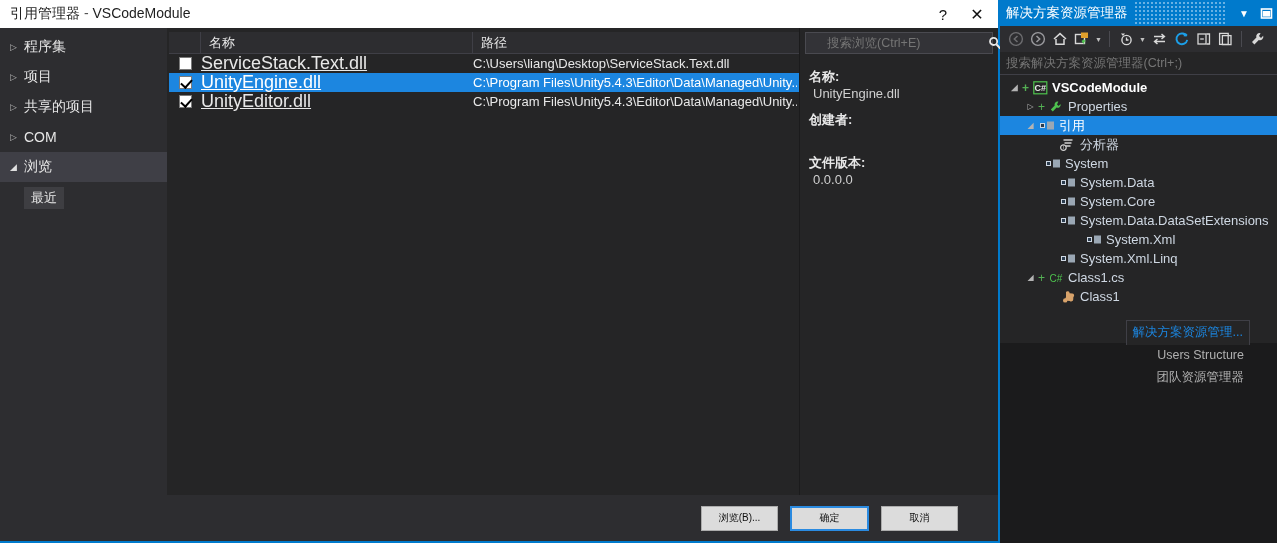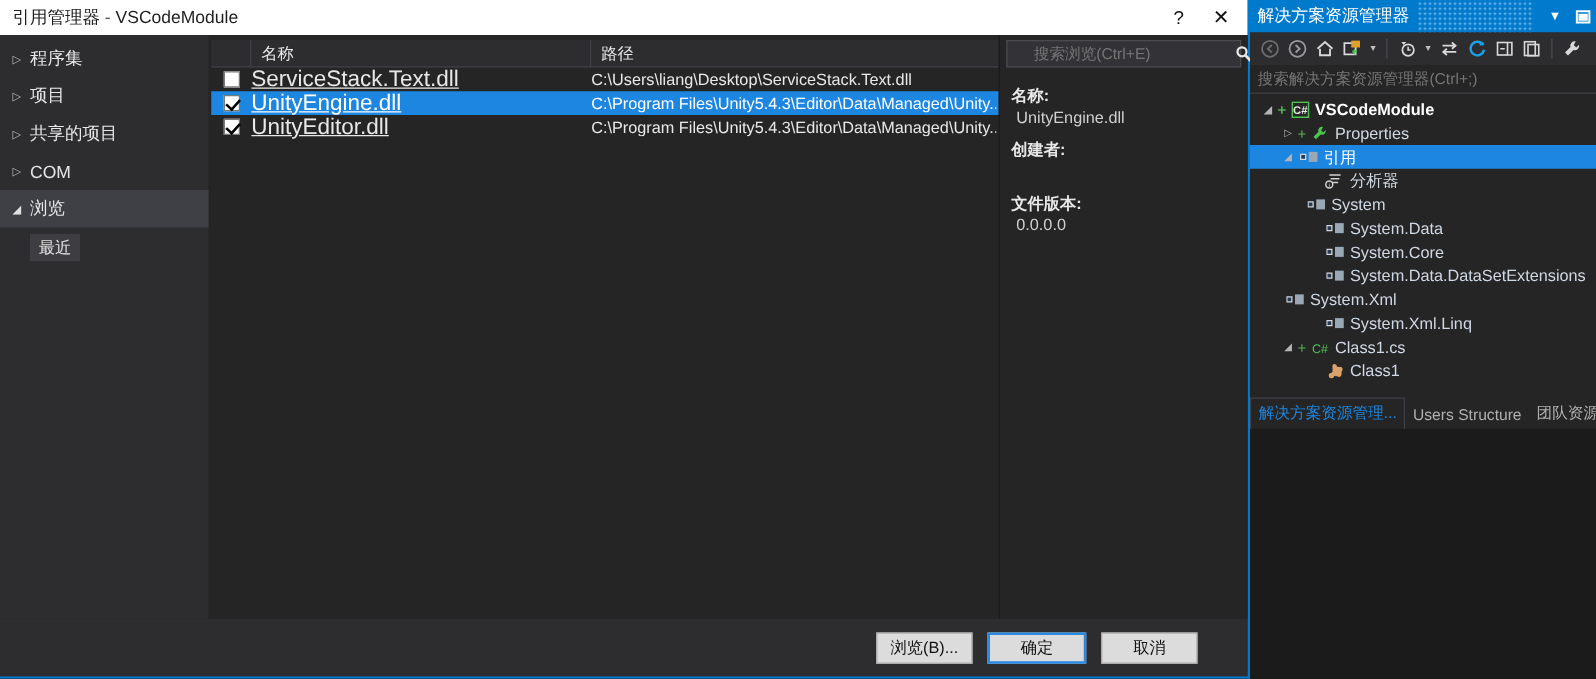--- a/index.html
+++ b/index.html
@@ -155,21 +155,21 @@
   .dlg-footer {
     position: absolute; left: 0; top: 495px;
     width: 998px; height: 46px;
     background: #2d2d30;
     display: flex; align-items: center; justify-content: flex-end;
     padding-right: 40px; gap: 12px;
   }
   .btn {
     min-width: 77px; height: 25px;
     background: #dcdcdc; border: 1px solid #acacac;
-    font-size: 13px; color: #111; cursor: default;
+    font-size: 10px; color: #111; cursor: default;
     display: flex; align-items: center; justify-content: center;
     font-family: "Liberation Sans", sans-serif;
   }
   .btn.default { border: 2px solid #2a8ae0; min-width: 79px; }
 
   
   .se {
     position: absolute; left: 1000px; top: 0;
     width: 277px; height: 343px;
     background: #252526;
@@ -212,21 +212,21 @@
   .tnode.selected { background: #1c86e0; color: #fff; }
   .tnode.bold { color: #ffffff; font-weight: bold; }
   .t-arrow { width: 13px; font-size: 8px; color: #b4b4b4; display: flex; align-items: center; justify-content: center; }
   .t-plus { color: #54b054; font-size: 12px; width: 9px; text-align: center; }
   .t-icon { width: 20px; display: flex; align-items: center; justify-content: center; }
   .t-label { padding-left: 2px; }
 
   .se-tabs {
     position: absolute; left: 0; top: 320px;
     width: 250px; height: 23px;
-    background: #252526; display: flex; align-items: flex-end;
+    background: #252526; display: flex; align-items: flex-end; flex-direction: column;
   }
   .se-tab {
     font-size: 12.5px; padding: 3px 6px 4px 6px;
     color: #b0b0b0; cursor: default; white-space: nowrap;
   }
   .se-tab.active { color: #1c86e0; background: #252526; border: 1px solid #3f3f46; border-bottom: none; }
 </style>
 </head>
 <body>
 
@@ -507,21 +507,21 @@
       <div class="tnode" style="padding-left:58px">
         <span class="t-icon">
           <svg width="15" height="13" viewBox="0 0 15 13">
               <rect x="0.5" y="4.5" width="4" height="4" fill="#2a3b4d" stroke="#cfd8e3" stroke-width="1"></rect>
               <rect x="7" y="2.5" width="7" height="8" fill="#9aa7b4"></rect>
             </svg>
         </span>
         <span class="t-label">System.Data.DataSetExtensions</span>
       </div>
 
-      <div class="tnode" style="padding-left:26px">
+      <div class="tnode" style="padding-left:84px">
         <span class="t-icon">
           <svg width="15" height="13" viewBox="0 0 15 13">
               <rect x="0.5" y="4.5" width="4" height="4" fill="#2a3b4d" stroke="#cfd8e3" stroke-width="1"></rect>
               <rect x="7" y="2.5" width="7" height="8" fill="#9aa7b4"></rect>
             </svg>
         </span>
         <span class="t-label">System.Xml</span>
       </div>
 
       <div class="tnode" style="padding-left:58px">

